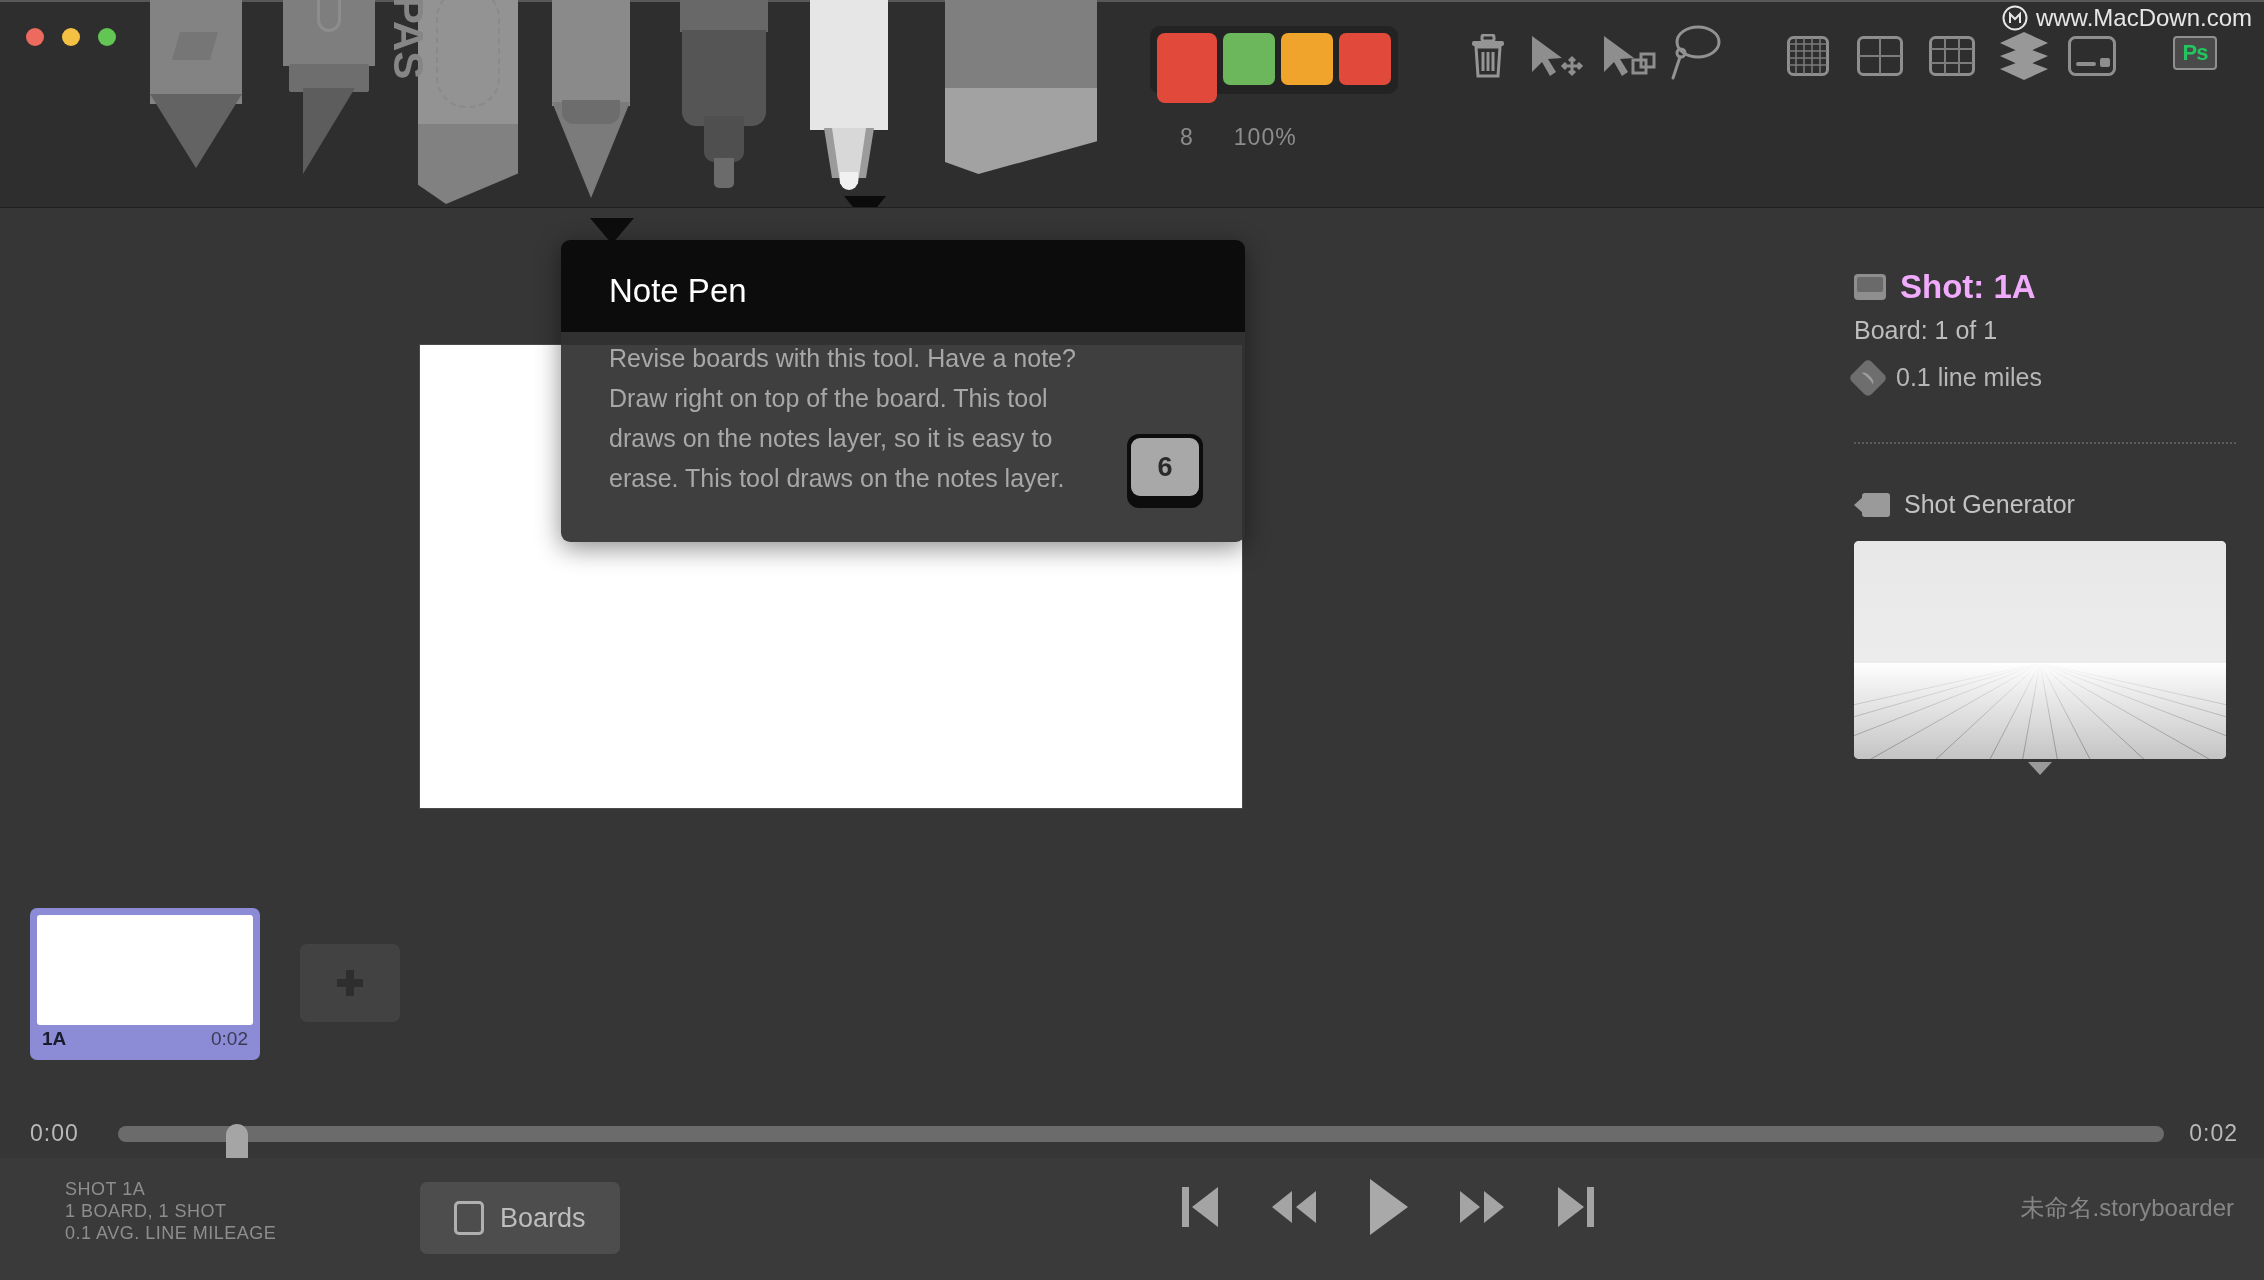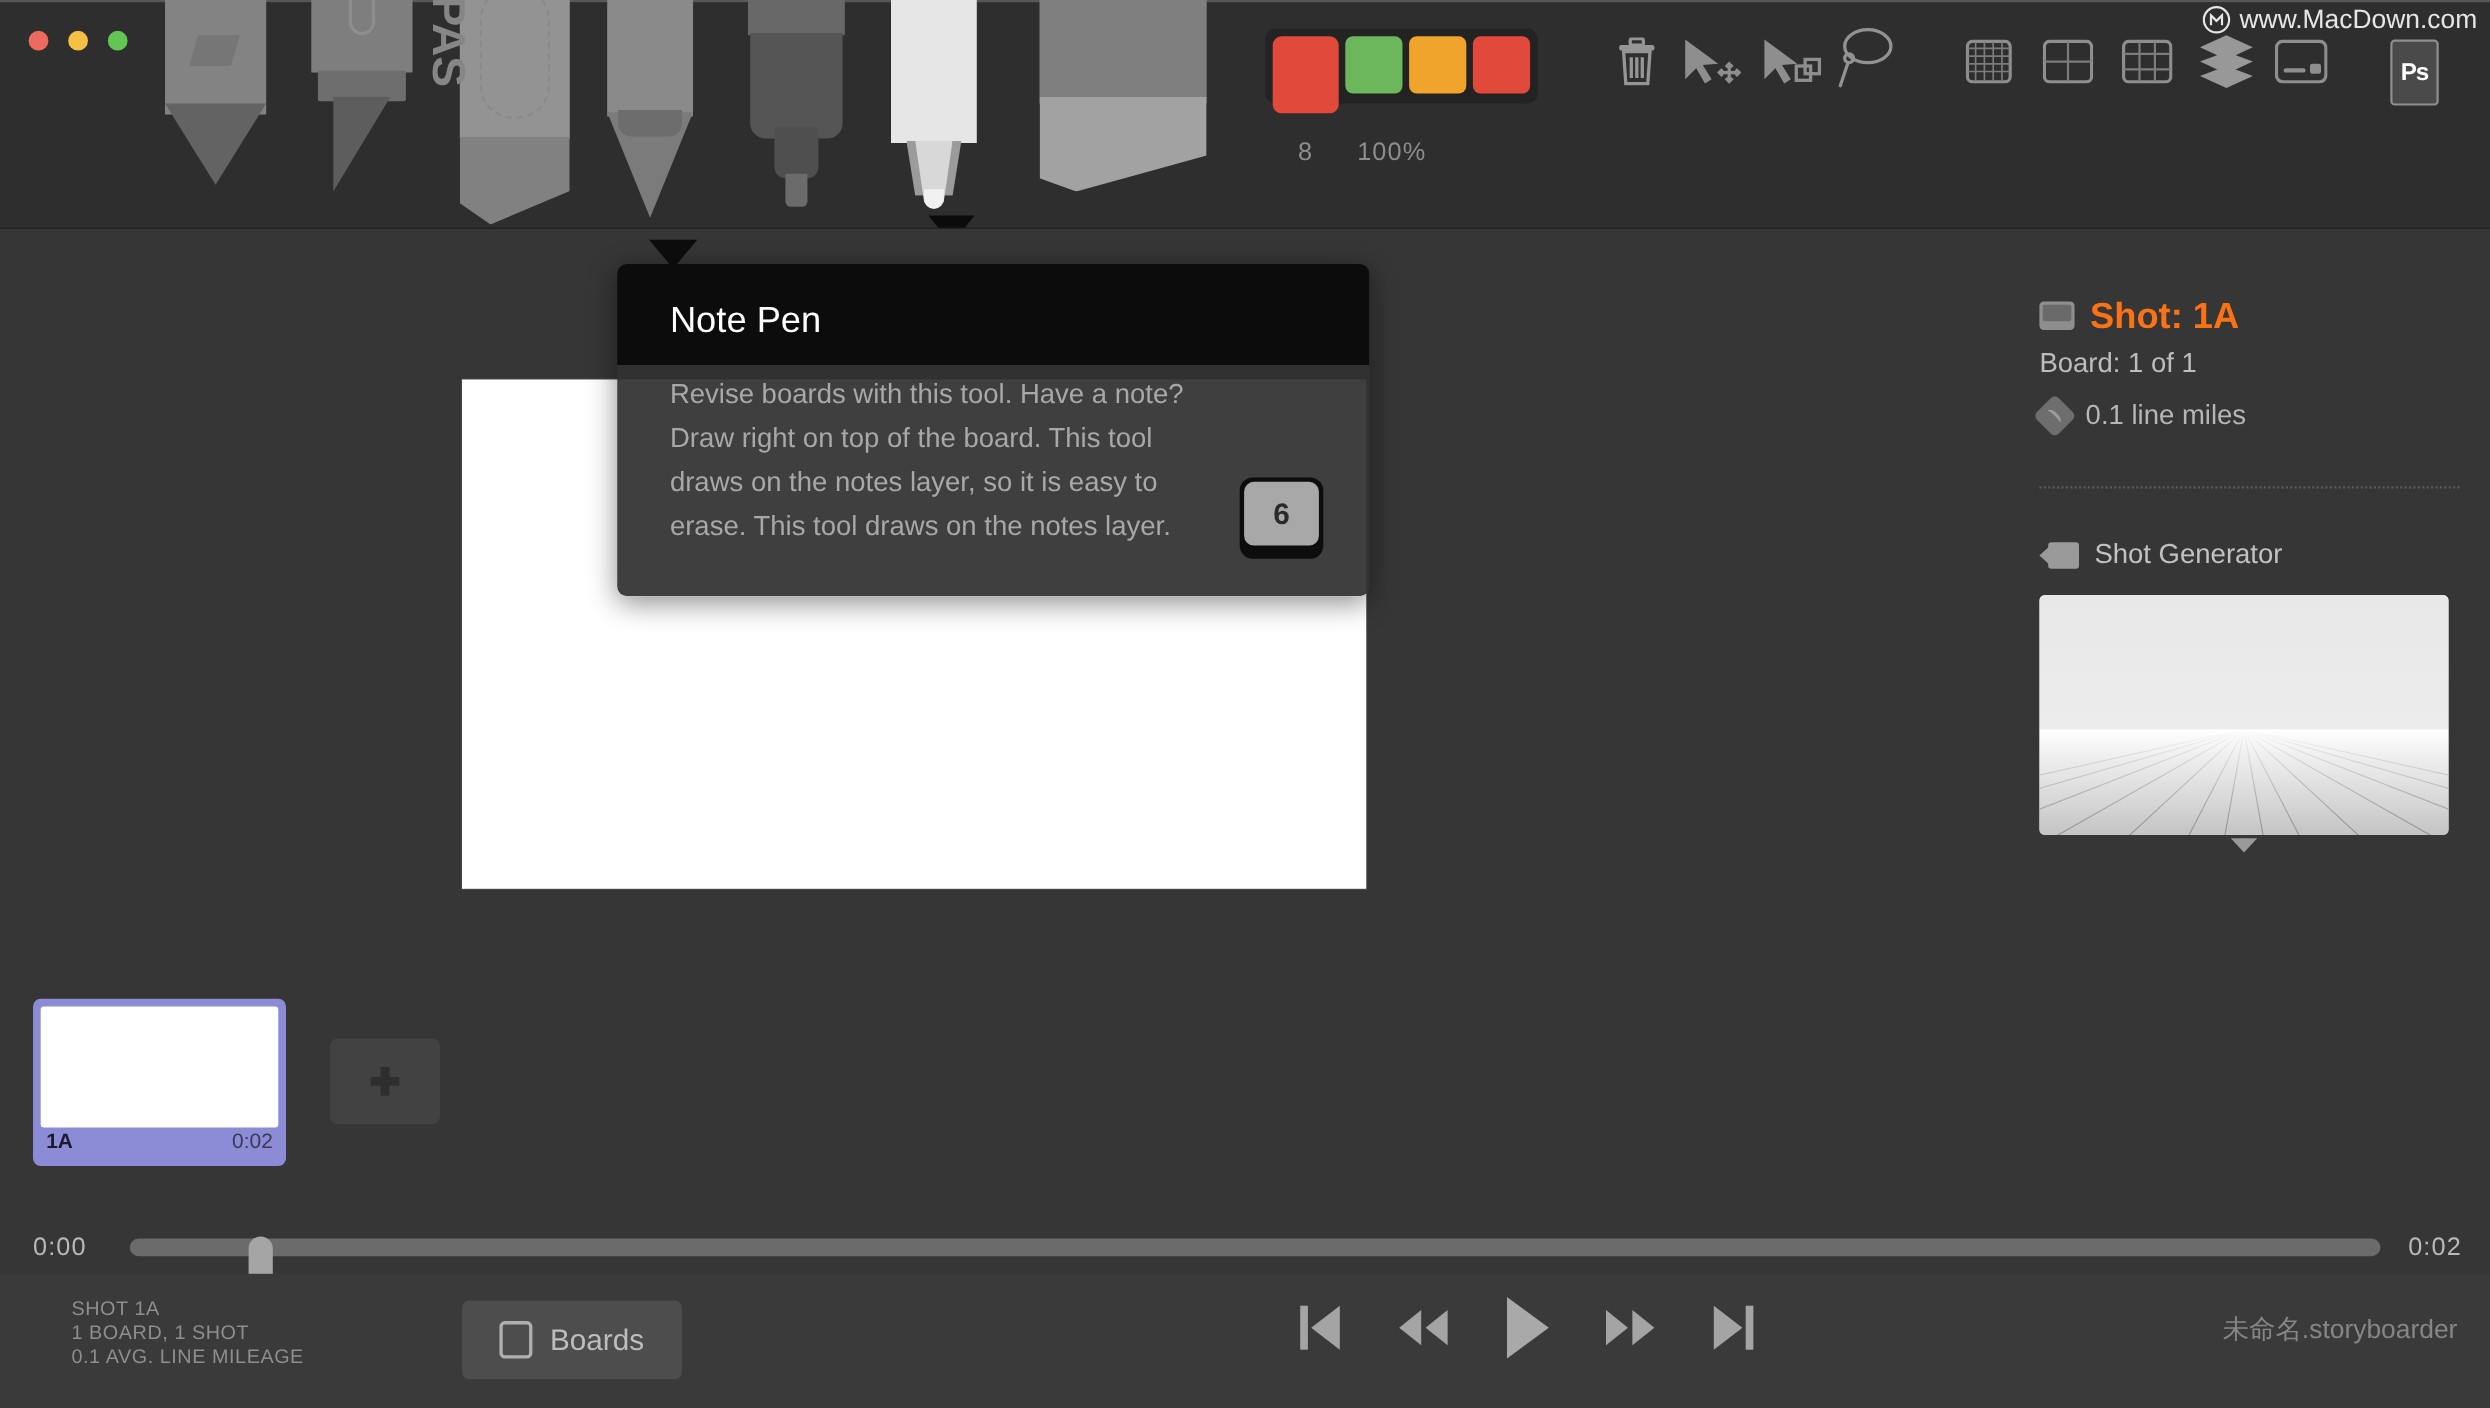--- a/index.html
+++ b/index.html
@@ -58,24 +58,24 @@
     position:absolute; left:1180px; top:124px;
     display:flex; gap:40px; font-size:23px; color:#8d8d8d; letter-spacing:1px;
   }
 
   
   .tb-icon { position:absolute; top:34px; opacity:.72; }
   .tb-icon.grid-g { top:36px; }
 
   
   #ps-btn {
-    position:absolute; left:2173px; top:36px; width:44px; height:60px;
+    position:absolute; left:2173px; top:36px; width:44px; height:34px;
     border:2px solid #8f8f8f; border-radius:4px; background:#4a4a4a;
     display:flex; align-items:center; justify-content:center;
-    font-size:22px; font-weight:bold; color:#ffffff; letter-spacing:-1px;
+    font-size:22px; font-weight:bold; color:#22c55e; letter-spacing:-1px;
   }
 
   
   #watermark {
     position:absolute; right:12px; top:4px; display:flex; align-items:center; gap:8px;
     font-size:24px; color:#e6e6e6; z-index:70;
   }
 
   
   #canvas-area { position:absolute; left:0; top:208px; right:420px; bottom:372px; }
@@ -117,21 +117,21 @@
     width:68px; height:58px; border-radius:9px; background:#a8a8a8;
     display:flex; align-items:center; justify-content:center;
     font-size:27px; font-weight:bold; color:#2a2a2a;
   }
 
   
   #sidebar { position:absolute; right:0; top:208px; width:420px; bottom:372px; padding:60px 28px 0 10px; }
   #shot-head { display:flex; align-items:center; gap:14px; }
   #shot-screen-icon { width:32px; height:26px; border-radius:4px; background:#8e8e8e; position:relative; flex:none;}
   #shot-screen-icon:after{content:"";position:absolute;left:3px;right:3px;top:3px;bottom:8px;background:#6a6a6a;border-radius:2px;}
-  #shot-title { font-size:33px; font-weight:bold; color:#f97316; }
+  #shot-title { font-size:33px; font-weight:bold; color:#f0abfc; }
   #board-count { margin-top:10px; font-size:25px; color:#bdbdbd; }
   #mileage-row { margin-top:18px; display:flex; align-items:center; gap:14px; }
   #mileage-icon { width:28px; height:28px; background:#6e6e6e; transform:rotate(45deg); border-radius:5px; flex:none; position:relative;}
   #mileage-icon:after{
     content:""; position:absolute; left:6px; top:11px; width:16px; height:6px;
     border-top:3px solid #9d9d9d; border-radius:50%;
   }
   #mileage-text { font-size:25px; color:#b6b6b6; }
   #sb-divider { margin-top:50px; border-top:2px dotted #5a5a5a; }
   #gen-head { margin-top:46px; display:flex; align-items:center; gap:14px; }

